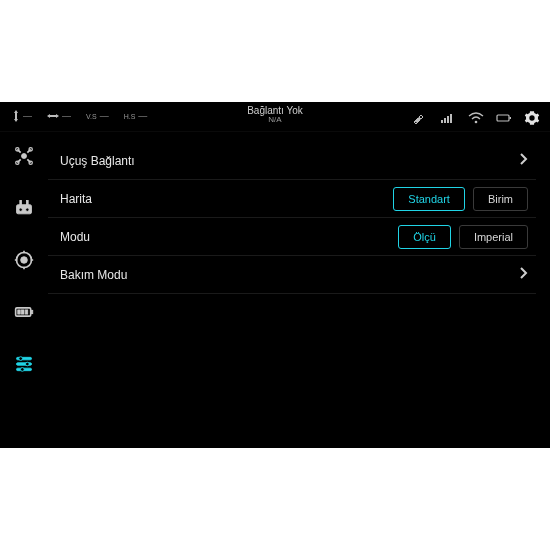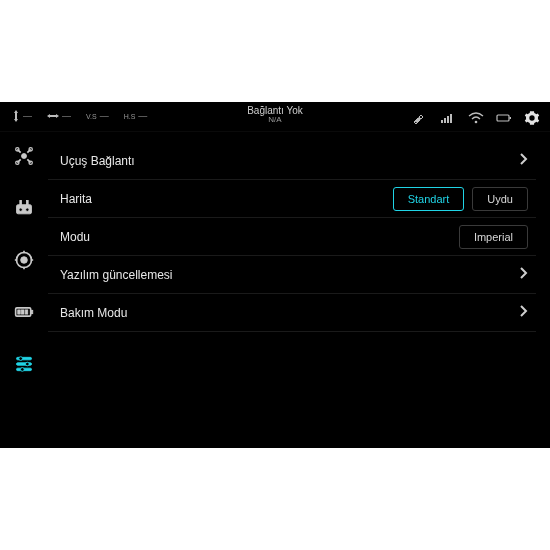--- a/index.html
+++ b/index.html
@@ -166,37 +166,32 @@
         <span class="label">Uçuş Bağlantı</span>
         <span class="chev"><svg viewBox="0 0 10 14">
               <path d="M3 2 L8 7 L3 12"></path>
             </svg></span>
       </div>
 
       <div class="row">
         <span class="label">Harita</span>
         <div class="seg">
           <button class="sel">Standart</button>
-          <button>Uydu</button>
+          <button>Birim</button>
         </div>
       </div>
 
       <div class="row">
         <span class="label">Modu</span>
         <div class="seg">
+          <button class="sel">Ölçü</button>
           <button>Imperial</button>
         </div>
       </div>
 
-      <div class="row">
-        <span class="label">Yazılım güncellemesi</span>
-        <span class="chev"><svg viewBox="0 0 10 14">
-              <path d="M3 2 L8 7 L3 12"></path>
-            </svg></span>
-      </div>
 
       <div class="row">
         <span class="label">Bakım Modu</span>
         <span class="chev"><svg viewBox="0 0 10 14">
               <path d="M3 2 L8 7 L3 12"></path>
             </svg></span>
       </div>
 
     </div>
   </div>

